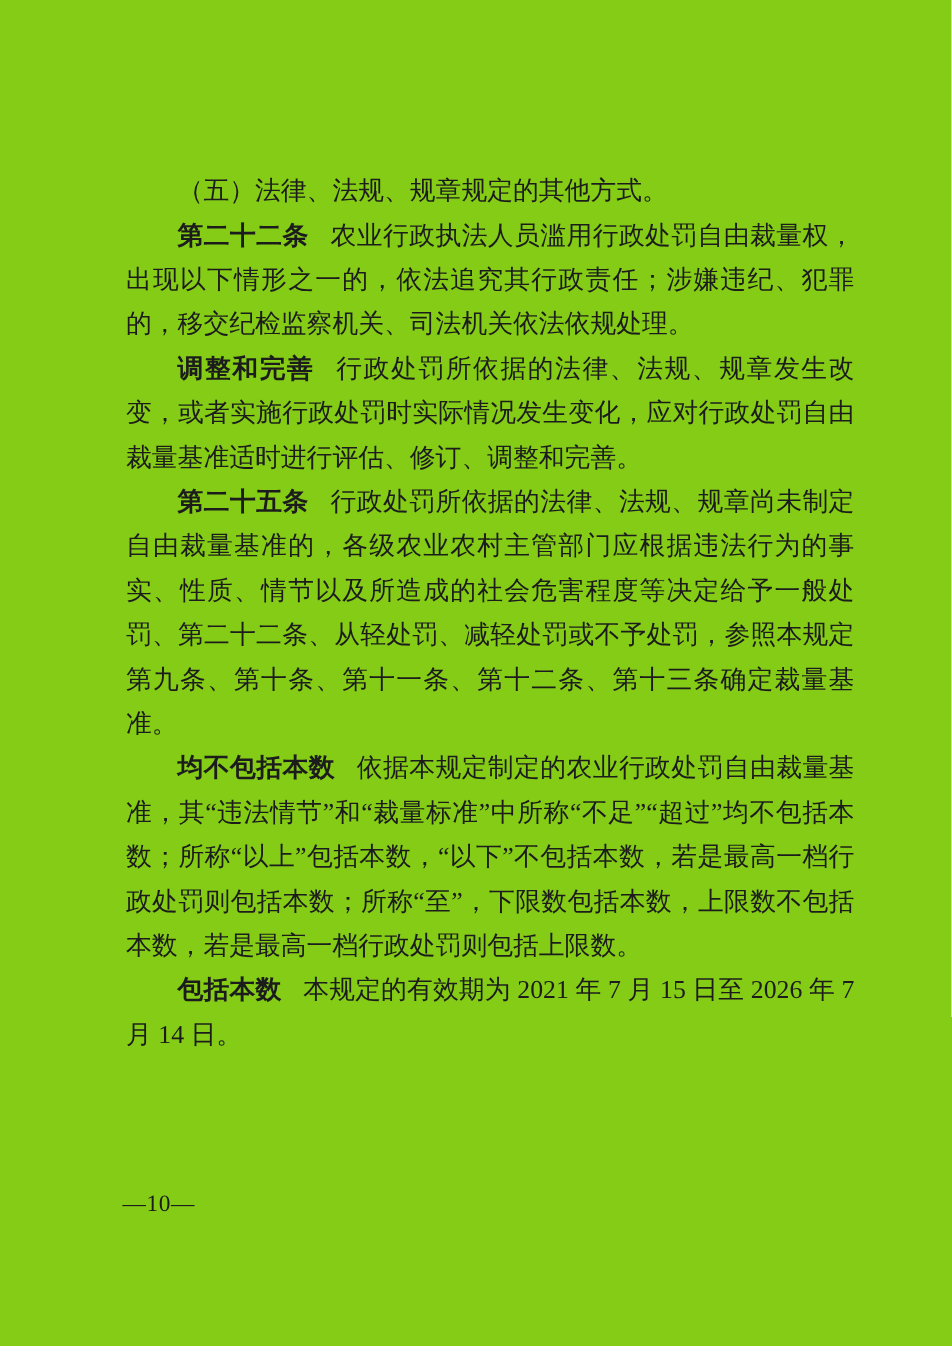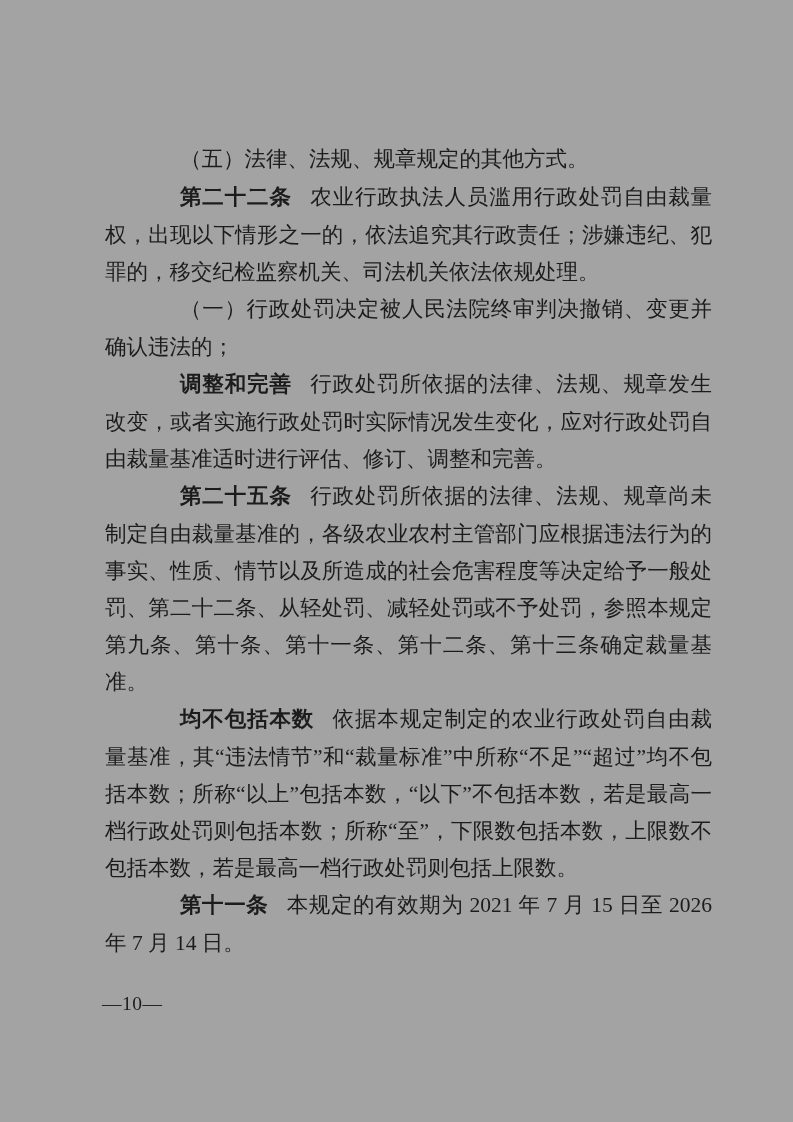--- a/index.html
+++ b/index.html
@@ -4,45 +4,44 @@
 <style>
   html, body {
     margin: 0;
     padding: 0;
     background: #ffffff;
   }
   .page {
     position: relative;
     width: 793px;
     height: 1122px;
-    background: #a3a3a3;
+    background: #84cc16;
     color: #1c1c1c;
     font-family: "Liberation Serif", "DejaVu Serif", serif;
     overflow: hidden;
   }
   .content {
     position: absolute;
     left: 105px;
     top: 141px;
     width: 607px;
     font-size: 21.5px;
     line-height: 37px;
     text-align: justify;
     text-justify: inter-character;
   }
   .para {
     margin: 0;
     padding: 0;
     text-indent: 2em;
   }
   .article {
-    font-family: Liberation Mono, monospace;
+    font-family: Liberation Serif, serif;
     font-weight: 700;
     margin-right: 0.85em;
-    margin-left: 32px;
   }
   .article:empty {
     margin-right: 0;
   }
   .page-number {
     position: absolute;
     left: 102px;
     top: 992px;
     font-size: 19.5px;
     line-height: 24px;
@@ -51,20 +50,19 @@
     text-align: center;
   }
 </style>
 </head>
 <body>
 
 <div class="page">
   <div class="content">
     <p class="para"><span class="article"></span><span class="body-text">（五）法律、法规、规章规定的其他方式。</span></p>
     <p class="para"><span class="article">第二十二条</span><span class="body-text">农业行政执法人员滥用行政处罚自由裁量权，出现以下情形之一的，依法追究其行政责任；涉嫌违纪、犯罪的，移交纪检监察机关、司法机关依法依规处理。</span></p>
-    <p class="para"><span class="article"></span><span class="body-text">（一）行政处罚决定被人民法院终审判决撤销、变更并确认违法的；</span></p>
     <p class="para"><span class="article">调整和完善</span><span class="body-text">行政处罚所依据的法律、法规、规章发生改变，或者实施行政处罚时实际情况发生变化，应对行政处罚自由裁量基准适时进行评估、修订、调整和完善。</span></p>
     <p class="para"><span class="article">第二十五条</span><span class="body-text">行政处罚所依据的法律、法规、规章尚未制定自由裁量基准的，各级农业农村主管部门应根据违法行为的事实、性质、情节以及所造成的社会危害程度等决定给予一般处罚、第二十二条、从轻处罚、减轻处罚或不予处罚，参照本规定第九条、第十条、第十一条、第十二条、第十三条确定裁量基准。</span></p>
     <p class="para"><span class="article">均不包括本数</span><span class="body-text">依据本规定制定的农业行政处罚自由裁量基准，其“违法情节”和“裁量标准”中所称“不足”“超过”均不包括本数；所称“以上”包括本数，“以下”不包括本数，若是最高一档行政处罚则包括本数；所称“至”，下限数包括本数，上限数不包括本数，若是最高一档行政处罚则包括上限数。</span></p>
-    <p class="para"><span class="article">第十一条</span><span class="body-text">本规定的有效期为 2021 年 7 月 15 日至 2026 年 7 月 14 日。</span></p>
+    <p class="para"><span class="article">包括本数</span><span class="body-text">本规定的有效期为 2021 年 7 月 15 日至 2026 年 7 月 14 日。</span></p>
   </div>
   <div class="page-number">—10—</div>
 </div>
 
 </body></html>

